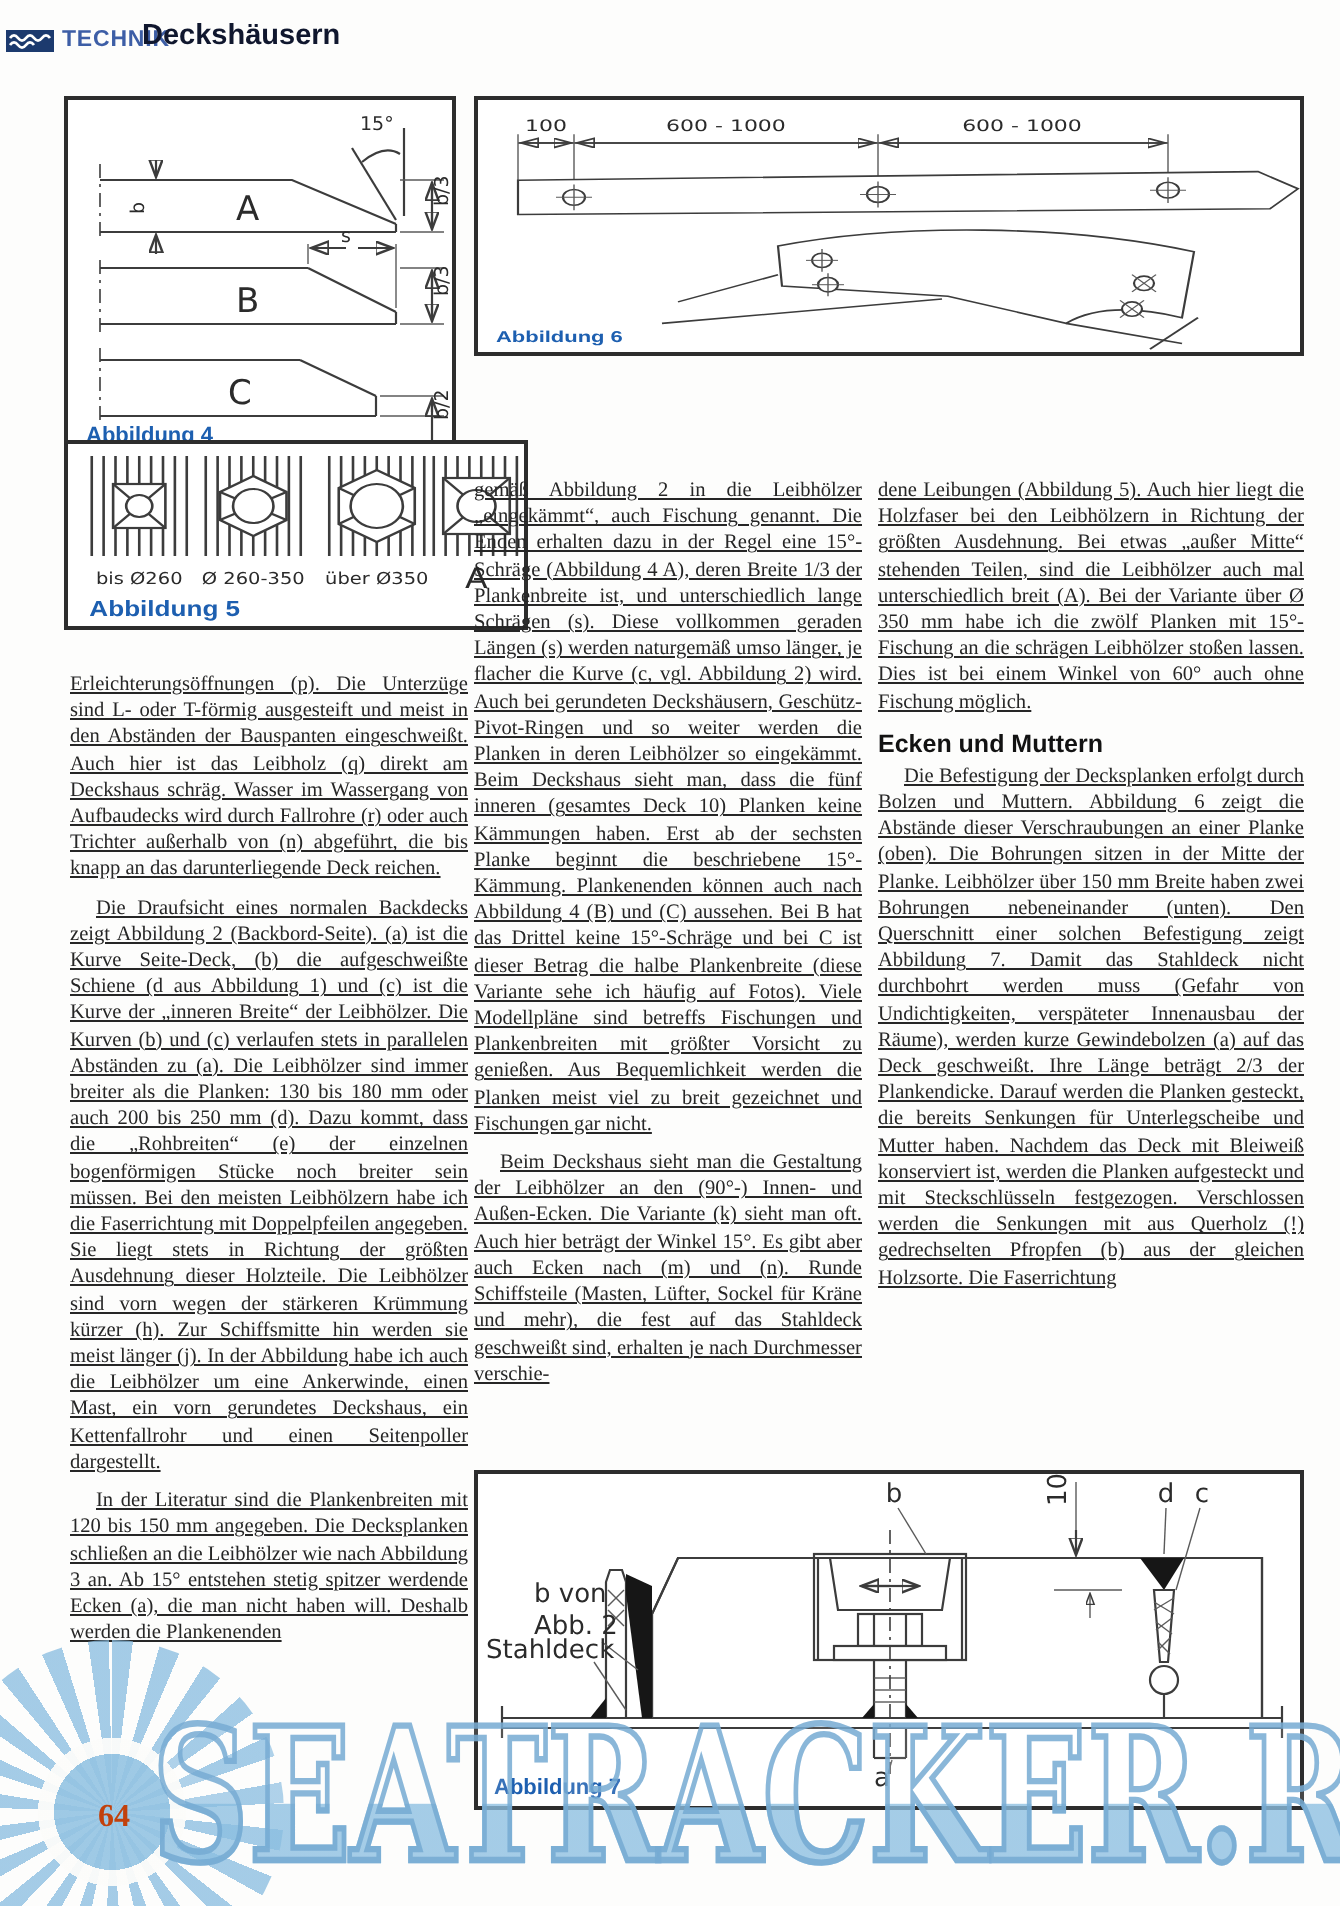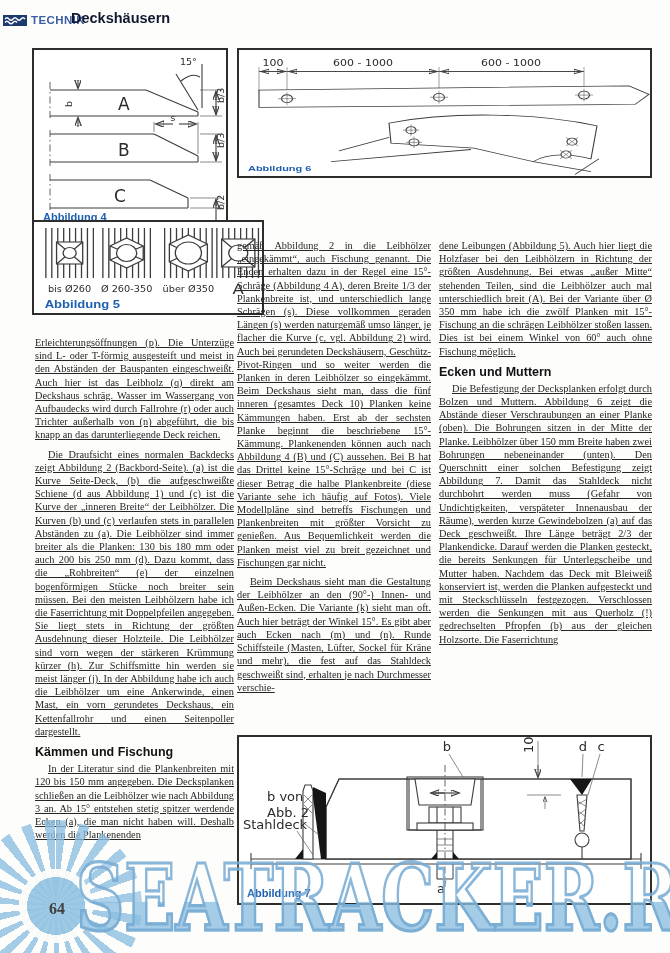--- a/index.html
+++ b/index.html
@@ -49,21 +49,21 @@
   #colM { left:237px; top:239px; width:194px; height:494px; }
   #colR { left:439px; top:239px; width:213px; height:494px; }
   .col p { margin:0 0 6px 0;text-decoration:underline; }
   .col p.ind { text-indent:13px; }
   .col h3 {
     margin:7px 0 3px 0; font:bold 12.5px "Liberation Sans", sans-serif; color:#121212;
   }
   
   .page-num {
     position:absolute; left:49px; top:900px; z-index:60;
-    font:bold 16px "Liberation Serif", serif; color:#404040;
+    font:bold 16px "Liberation Serif", serif; color:#c2410c;
   }
   
   .watermark { position:absolute; left:0; top:0; width:670px; height:953px; pointer-events:none; z-index:50; }
   .wm-star {
     position:absolute; left:-30px; top:820px; width:172px; height:172px; border-radius:50%;
     background:
       radial-gradient(circle, rgba(252,252,250,0) 0 29px, rgba(252,252,250,0.95) 29px 37px, rgba(252,252,250,0) 37px),
       radial-gradient(circle, rgba(139,190,224,0.9) 0 29px, rgba(139,190,224,0) 29px),
       repeating-conic-gradient(rgba(139,190,224,0.85) 0deg 7deg, rgba(255,255,255,0) 7deg 16deg);
     opacity:0.92;
@@ -274,21 +274,20 @@
       <circle class="fw" cx="327" cy="146" r="5"></circle>
         <line x1="321" y1="140" x2="333" y2="152" class="thin"></line>
         <line x1="333" y1="140" x2="321" y2="152" class="thin"></line>
       <text class="cap" x="9" y="169">Abbildung 6</text>
     </svg>
   </div>
 
   <div class="col" id="colL">
     <p>Erleichterungsöffnungen (p). Die Unterzüge sind L- oder T-förmig ausgesteift und meist in den Abständen der Bauspanten eingeschweißt. Auch hier ist das Leibholz (q) direkt am Deckshaus schräg. Wasser im Wassergang von Aufbaudecks wird durch Fallrohre (r) oder auch Trichter außerhalb von (n) abgeführt, die bis knapp an das darunterliegende Deck reichen.</p>
     <p class="ind">Die Draufsicht eines normalen Backdecks zeigt Abbildung 2 (Backbord-Seite). (a) ist die Kurve Seite-Deck, (b) die aufgeschweißte Schiene (d aus Abbildung 1) und (c) ist die Kurve der „inneren Breite“ der Leibhölzer. Die Kurven (b) und (c) verlaufen stets in parallelen Abständen zu (a). Die Leibhölzer sind immer breiter als die Planken: 130 bis 180 mm oder auch 200 bis 250 mm (d). Dazu kommt, dass die „Rohbreiten“ (e) der einzelnen bogenförmigen Stücke noch breiter sein müssen. Bei den meisten Leibhölzern habe ich die Faserrichtung mit Doppelpfeilen angegeben. Sie liegt stets in Richtung der größten Ausdehnung dieser Holzteile. Die Leibhölzer sind vorn wegen der stärkeren Krümmung kürzer (h). Zur Schiffsmitte hin werden sie meist länger (j). In der Abbildung habe ich auch die Leibhölzer um eine Ankerwinde, einen Mast, ein vorn gerundetes Deckshaus, ein Kettenfallrohr und einen Seitenpoller dargestellt.</p>
-    <h3>Kämmen und Fischung</h3>
     <p class="ind">In der Literatur sind die Plankenbreiten mit 120 bis 150 mm angegeben. Die Decksplanken schließen an die Leibhölzer wie nach Abbildung 3 an. Ab 15° entstehen stetig spitzer werdende Ecken (a), die man nicht haben will. Deshalb werden die Plankenenden</p>
   </div>
   <div class="col" id="colM">
     <p>gemäß Abbildung 2 in die Leibhölzer „eingekämmt“, auch Fischung genannt. Die Enden erhalten dazu in der Regel eine 15°-Schräge (Abbildung 4 A), deren Breite 1/3 der Plankenbreite ist, und unterschiedlich lange Schrägen (s). Diese vollkommen geraden Längen (s) werden naturgemäß umso länger, je flacher die Kurve (c, vgl. Abbildung 2) wird. Auch bei gerundeten Deckshäusern, Geschütz-Pivot-Ringen und so weiter werden die Planken in deren Leibhölzer so eingekämmt. Beim Deckshaus sieht man, dass die fünf inneren (gesamtes Deck 10) Planken keine Kämmungen haben. Erst ab der sechsten Planke beginnt die beschriebene 15°-Kämmung. Plankenenden können auch nach Abbildung 4 (B) und (C) aussehen. Bei B hat das Drittel keine 15°-Schräge und bei C ist dieser Betrag die halbe Plankenbreite (diese Variante sehe ich häufig auf Fotos). Viele Modellpläne sind betreffs Fischungen und Plankenbreiten mit größter Vorsicht zu genießen. Aus Bequemlichkeit werden die Planken meist viel zu breit gezeichnet und Fischungen gar nicht.</p>
     <p class="ind">Beim Deckshaus sieht man die Gestaltung der Leibhölzer an den (90°-) Innen- und Außen-Ecken. Die Variante (k) sieht man oft. Auch hier beträgt der Winkel 15°. Es gibt aber auch Ecken nach (m) und (n). Runde Schiffsteile (Masten, Lüfter, Sockel für Kräne und mehr), die fest auf das Stahldeck geschweißt sind, erhalten je nach Durchmesser verschie-</p>
   </div>
   <div class="col" id="colR">
     <p>dene Leibungen (Abbildung 5). Auch hier liegt die Holzfaser bei den Leibhölzern in Richtung der größten Ausdehnung. Bei etwas „außer Mitte“ stehenden Teilen, sind die Leibhölzer auch mal unterschiedlich breit (A). Bei der Variante über Ø 350 mm habe ich die zwölf Planken mit 15°-Fischung an die schrägen Leibhölzer stoßen lassen. Dies ist bei einem Winkel von 60° auch ohne Fischung möglich.</p>
     <h3>Ecken und Muttern</h3>
     <p class="ind">Die Befestigung der Decksplanken erfolgt durch Bolzen und Muttern. Abbildung 6 zeigt die Abstände dieser Verschraubungen an einer Planke (oben). Die Bohrungen sitzen in der Mitte der Planke. Leibhölzer über 150 mm Breite haben zwei Bohrungen nebeneinander (unten). Den Querschnitt einer solchen Befestigung zeigt Abbildung 7. Damit das Stahldeck nicht durchbohrt werden muss (Gefahr von Undichtigkeiten, verspäteter Innenausbau der Räume), werden kurze Gewindebolzen (a) auf das Deck geschweißt. Ihre Länge beträgt 2/3 der Plankendicke. Darauf werden die Planken gesteckt, die bereits Senkungen für Unterlegscheibe und Mutter haben. Nachdem das Deck mit Bleiweiß konserviert ist, werden die Planken aufgesteckt und mit Steckschlüsseln festgezogen. Verschlossen werden die Senkungen mit aus Querholz (!) gedrechselten Pfropfen (b) aus der gleichen Holzsorte. Die Faserrichtung</p>

